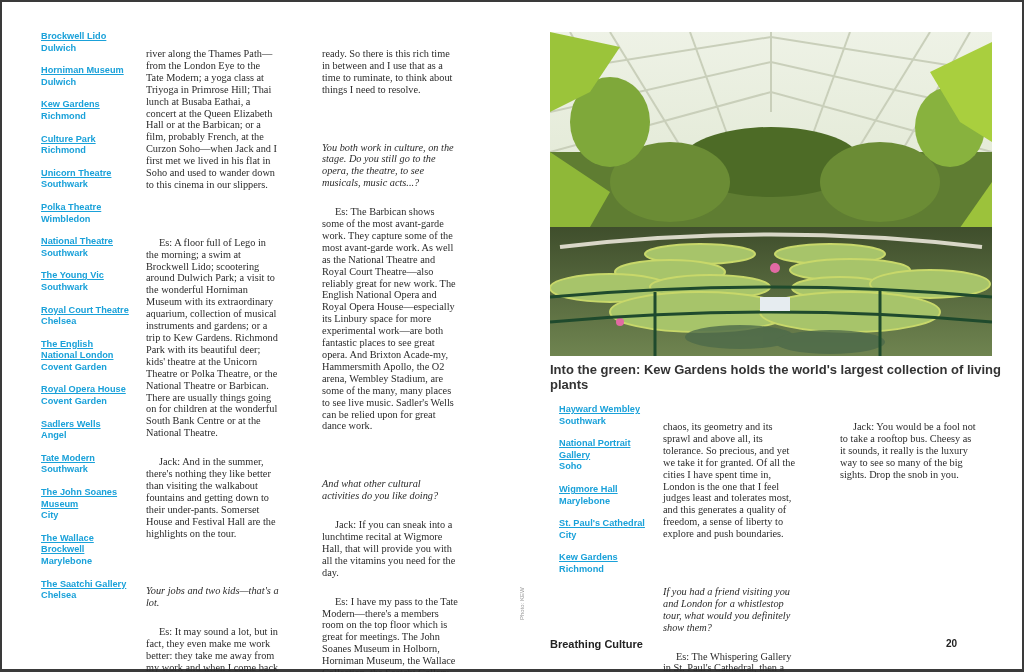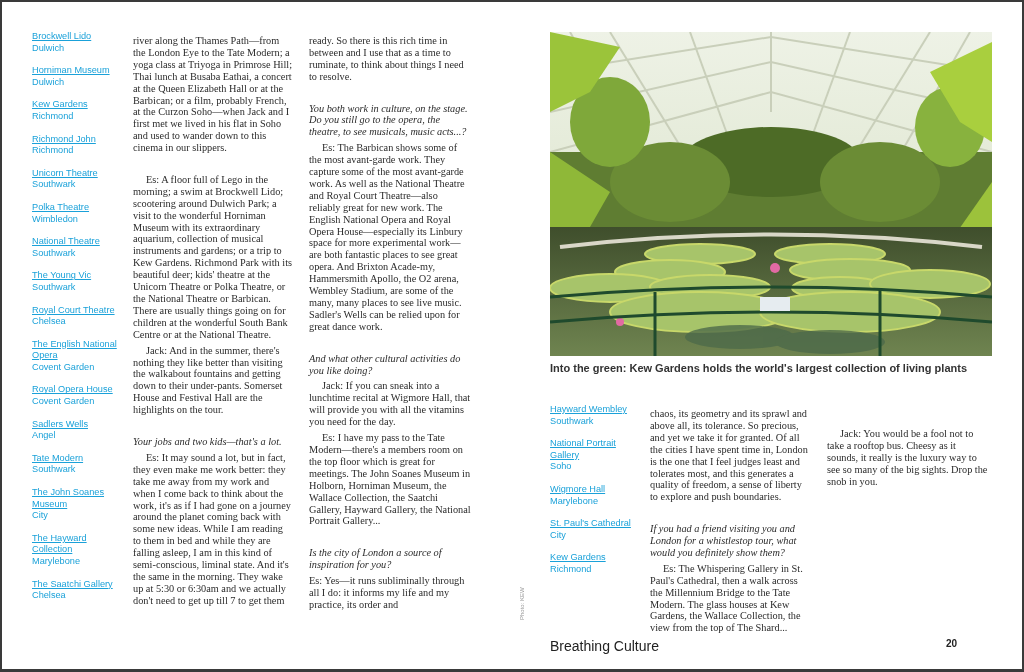--- a/index.html
+++ b/index.html
@@ -2,36 +2,36 @@
 <html><head>
 <meta charset="utf-8">
 <style>
   html, body { margin:0; padding:0; }
   body { width:1024px; height:672px; background:#ffffff; position:relative; overflow:hidden; font-family:"Liberation Serif", serif; color:#2a2a2a; }
   .frame-top { position:absolute; left:0; top:0; width:1024px; height:2px; background:#3a3a3a; }
   .frame-bottom { position:absolute; left:0; bottom:0; width:1024px; height:3px; background:#3a3a3a; }
   .frame-left { position:absolute; left:0; top:0; width:2px; height:672px; background:#3a3a3a; }
   .frame-right { position:absolute; right:0; top:0; width:2px; height:672px; background:#3a3a3a; }
 
-  .sidebar { position:absolute; font-family:"Liberation Sans", sans-serif; font-size:9.2px; line-height:11.6px; font-weight:normal; }
+  .sidebar { position:absolute; font-family:"Liberation Sans", sans-serif; font-size:9.2px; line-height:11.6px; font-weight:bold;margin-left:9px; }
   .sidebar .entry { margin-bottom:11px; }
   .sidebar .name { color:#1aa1d9; text-decoration:underline; text-underline-offset:1px; display:block; cursor:pointer; }
   .sidebar .area { color:#1aa1d9; display:block; }
 
   .col { position:absolute; font-size:10.3px; line-height:11.9px; color:#2b2b2b; text-align:left; }
-  .col p { margin:4px; }
+  .col p { margin:17px; }
   .col p.indent { text-indent:13px; }
   .col p.q { font-style:italic; }
   .col .gap { height:11.9px; }
 
   .photo { position:absolute; left:550px; top:32px; width:442px; height:324px; overflow:hidden; }
-  .caption { position:absolute; left:550px; top:362px; font-family:"Liberation Sans", sans-serif; font-size:11px; font-weight:bold; color:#333;text-align:center; }
+  .caption { position:absolute; left:550px; top:362px; font-family:"Liberation Sans", sans-serif; font-size:13px; font-weight:bold; color:#333; }
   .credit { position:absolute; left:519px; top:620px; font-family:"Liberation Sans", sans-serif; font-size:6px; color:#999; transform:rotate(-90deg); transform-origin:left top; white-space:nowrap; }
   .folio { position:absolute; font-family:"Liberation Sans", sans-serif; font-size:10px; font-weight:bold; color:#222; }
-  .section { position:absolute; left:550px; top:638px; font-family:"Liberation Sans", sans-serif; font-size:14px; font-weight:normal; color:#222; }
+  .section { position:absolute; left:550px; top:638px; font-family:"Liberation Sans", sans-serif; font-size:11px; font-weight:bold; color:#222; }
 </style>
 </head>
 <body>
 
 <div class="frame-top"></div>
 <div class="frame-bottom"></div>
 <div class="frame-left"></div>
 <div class="frame-right"></div>
 
 <div class="sidebar" id="left-venues" style="left:32px; top:31px; width:90px;">
@@ -41,21 +41,21 @@
     </div>
     <div class="entry">
       <a class="name">Horniman Museum</a>
       <span class="area">Dulwich</span>
     </div>
     <div class="entry">
       <a class="name">Kew Gardens</a>
       <span class="area">Richmond</span>
     </div>
     <div class="entry">
-      <a class="name">Richmond John</a>
+      <a class="name">Culture Park</a>
       <span class="area">Richmond</span>
     </div>
     <div class="entry">
       <a class="name">Unicorn Theatre</a>
       <span class="area">Southwark</span>
     </div>
     <div class="entry">
       <a class="name">Polka Theatre</a>
       <span class="area">Wimbledon</span>
     </div>
@@ -65,41 +65,41 @@
     </div>
     <div class="entry">
       <a class="name">The Young Vic</a>
       <span class="area">Southwark</span>
     </div>
     <div class="entry">
       <a class="name">Royal Court Theatre</a>
       <span class="area">Chelsea</span>
     </div>
     <div class="entry">
-      <a class="name">The English National Opera</a>
+      <a class="name">The English National London</a>
       <span class="area">Covent Garden</span>
     </div>
     <div class="entry">
       <a class="name">Royal Opera House</a>
       <span class="area">Covent Garden</span>
     </div>
     <div class="entry">
       <a class="name">Sadlers Wells</a>
       <span class="area">Angel</span>
     </div>
     <div class="entry">
       <a class="name">Tate Modern</a>
       <span class="area">Southwark</span>
     </div>
     <div class="entry">
       <a class="name">The John Soanes Museum</a>
       <span class="area">City</span>
     </div>
     <div class="entry">
-      <a class="name">The Hayward Collection</a>
+      <a class="name">The Wallace Brockwell</a>
       <span class="area">Marylebone</span>
     </div>
     <div class="entry">
       <a class="name">The Saatchi Gallery</a>
       <span class="area">Chelsea</span>
     </div>
   </div>
 
 <div class="col" id="left-col1" style="left:129px; top:31px; width:168px;">
     <p>river along the Thames Path—from the London Eye to the Tate Modern; a yoga class at Triyoga in Primrose Hill; Thai lunch at Busaba Eathai, a concert at the Queen Elizabeth Hall or at the Barbican; or a film, probably French, at the Curzon Soho—when Jack and I first met we lived in his flat in Soho and used to wander down to this cinema in our slippers.</p>
@@ -224,18 +224,18 @@
       <span class="area">Richmond</span>
     </div>
   </div>
 
 <div class="col" id="right-col1" style="left:646px; top:404px; width:170px;">
     <p>chaos, its geometry and its sprawl and above all, its tolerance. So precious, and yet we take it for granted. Of all the cities I have spent time in, London is the one that I feel judges least and tolerates most, and this generates a quality of freedom, a sense of liberty to explore and push boundaries.</p>
     <div class="gap"></div>
     <p class="q">If you had a friend visiting you and London for a whistlestop tour, what would you definitely show them?</p>
     <p class="indent">Es: The Whispering Gallery in St. Paul's Cathedral, then a walk across the Millennium Bridge to the Tate Modern. The glass houses at Kew Gardens, the Wallace Collection, the view from the top of The Shard...</p>
   </div>
-<div class="col" id="right-col2" style="left:823px; top:424px; width:170px;">
+<div class="col" id="right-col2" style="left:823px; top:404px; width:170px;">
     <p class="indent">Jack: You would be a fool not to take a rooftop bus. Cheesy as it sounds, it really is the luxury way to see so many of the big sights. Drop the snob in you.</p>
   </div>
 
 <div class="section">Breathing Culture</div>
 <div class="folio" style="left:946px; top:638px;">20</div>
 
 </body></html>

